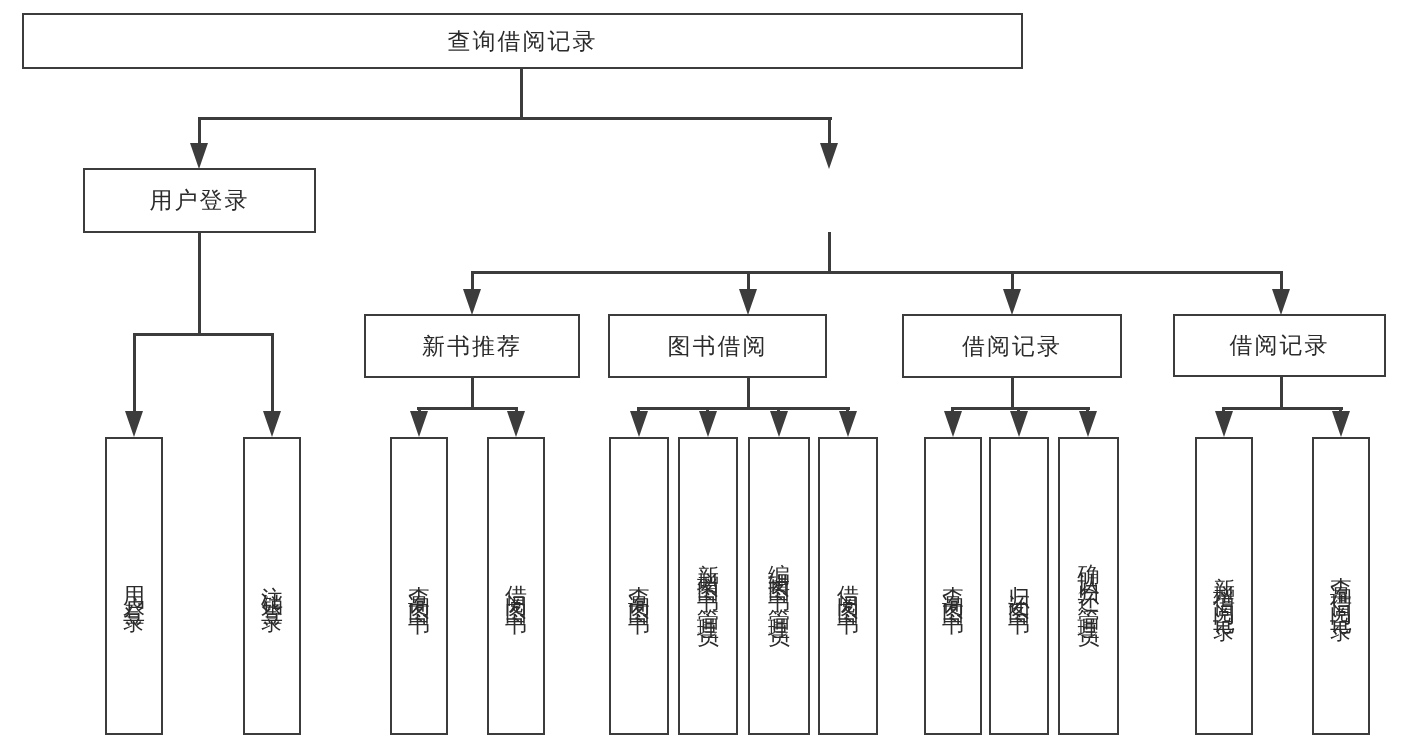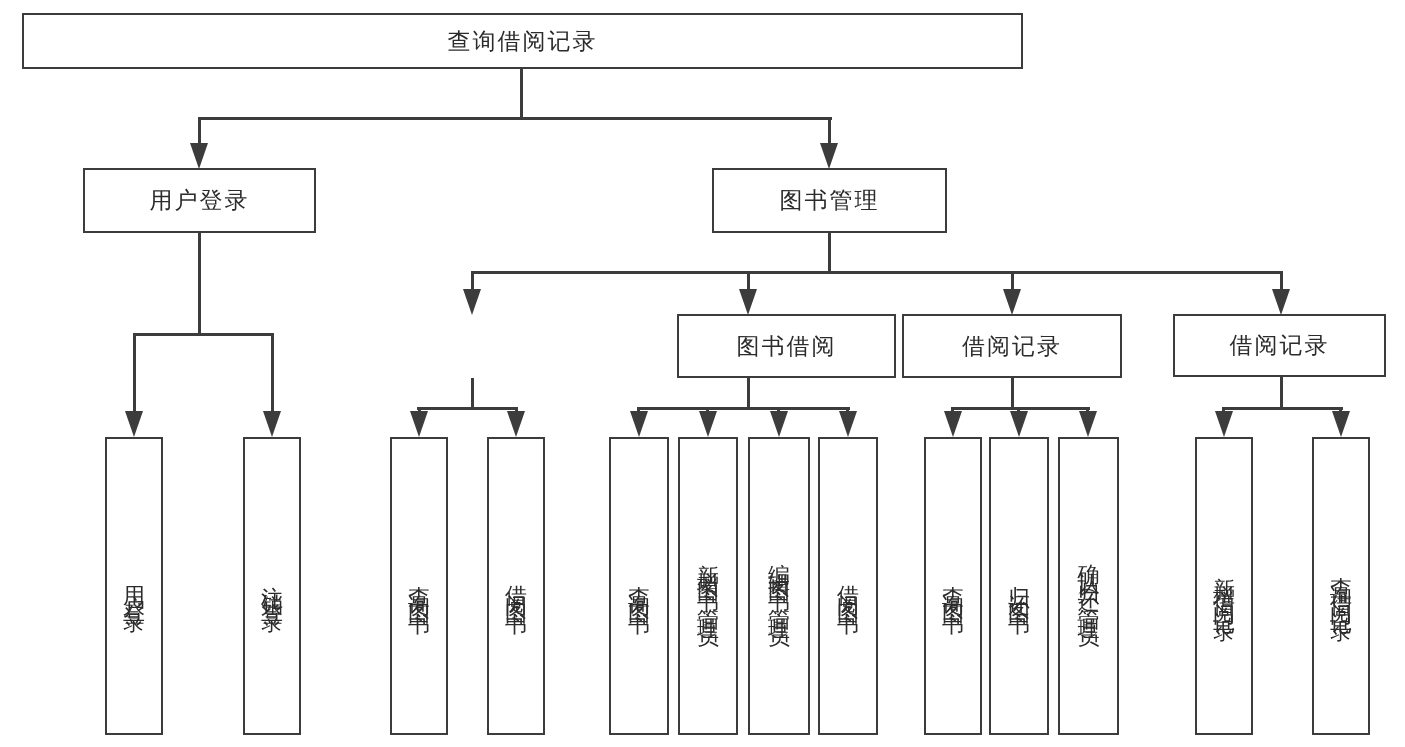--- a/index.html
+++ b/index.html
@@ -32,24 +32,24 @@
 </style>
 </head>
 <body>
 
 <div class="canvas">
 
   <div class="box hlabel" style="left:22px;top:13px;width:1001px;height:56px">查询借阅记录</div>
 
   <div class="box hlabel" style="left:83px;top:168px;width:233px;height:65px">用户登录</div>
 
-  <div class="box hlabel" style="left:712px;top:168px;width:235px;height:65px">图书管理</div>
 
+  <div class="box hlabel" style="left:364px;top:314px;width:216px;height:64px">新书推荐</div>
 
-  <div class="box hlabel" style="left:677px;top:314px;width:219px;height:64px">图书借阅</div>
+  <div class="box hlabel" style="left:608px;top:314px;width:219px;height:64px">图书借阅</div>
 
   <div class="box hlabel" style="left:902px;top:314px;width:220px;height:64px">借阅记录</div>
 
   <div class="box hlabel" style="left:1173px;top:314px;width:213px;height:63px">借阅记录</div>
 
   <div class="box vbox" style="left:105px;top:437px;width:58px;height:298px">用户登录</div>
 
   <div class="box vbox" style="left:243px;top:437px;width:58px;height:298px">注销登录</div>
 
   <div class="box vbox" style="left:390px;top:437px;width:58px;height:298px">查询图书</div>

